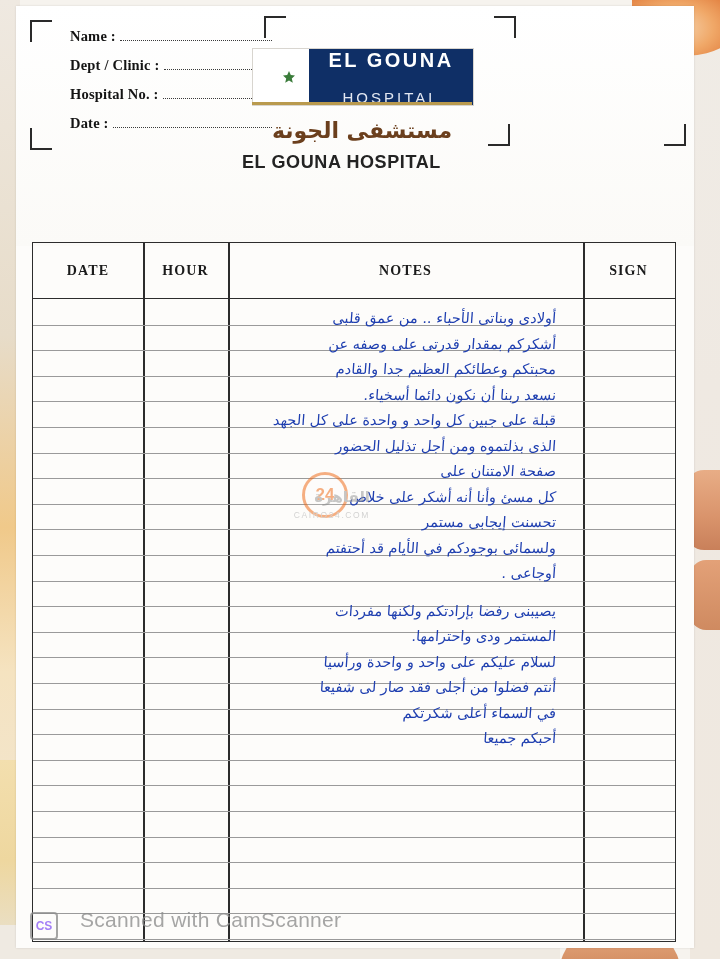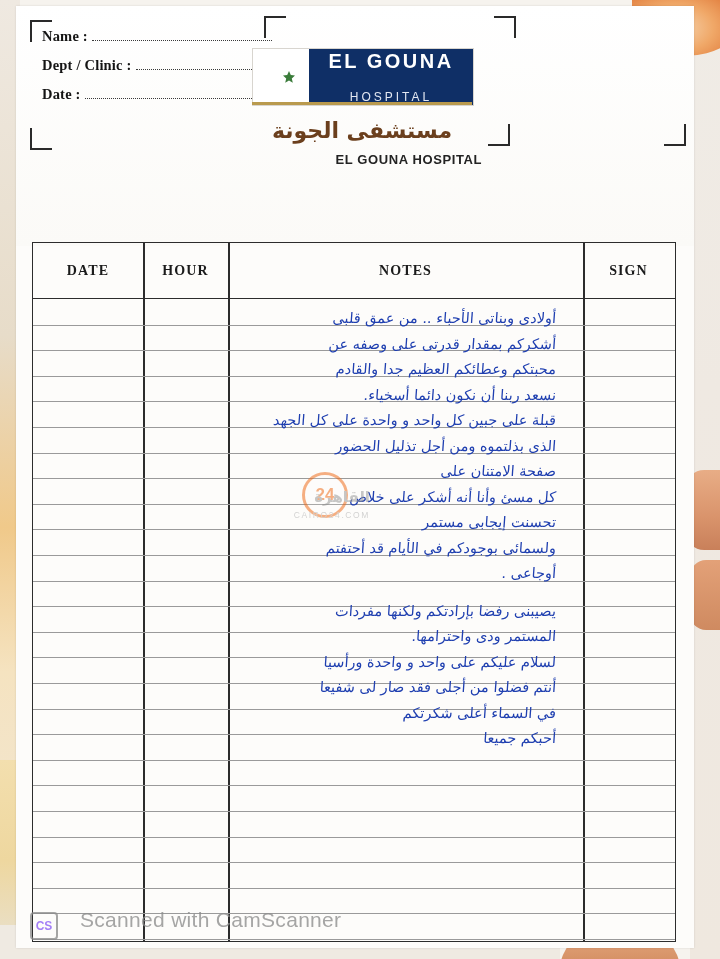--- a/index.html
+++ b/index.html
@@ -119,20 +119,21 @@
     margin-bottom: 9px;
     height: 20px;
   }
   .field-label {
     font-family: "Liberation Serif", serif;
     font-size: 14.5px;
     font-weight: 700;
     color: #141414;
     white-space: nowrap;
     letter-spacing: 0.2px;
+    margin-left: 28px;
   }
   .dots {
     flex: 1;
     border-bottom: 1px dotted #3a3a3a;
     margin-left: 4px;
     height: 12px;
   }
   .field-row.inline .mid-label {
     font-size: 14.5px;
     font-weight: 700;
@@ -167,21 +168,21 @@
     align-items: center; justify-content: center;
     line-height: 1;
   }
   .logo-title {
     font-family: "Liberation Sans", sans-serif;
     font-size: 20px; font-weight: 700;
     letter-spacing: 2.5px;
   }
   .logo-sub {
     font-family: "Liberation Sans", sans-serif;
-    font-size: 12px; letter-spacing: 3px;
+    font-size: 15px; letter-spacing: 3px;
     margin-top: 20px; color: #e3e8f2;
   }
   .logo-gold-bar {
     position: absolute; left: 236px; top: 96px;
     width: 220px; height: 3px; background: #b99a4e;
   }
 
   .hospital-ar {
     position: absolute;
     left: 236px; top: 112px;
@@ -190,23 +191,23 @@
     font-family: "DejaVu Sans", sans-serif;
     font-size: 22px;
     font-weight: 700;
     color: #6b3f1d;
     direction: rtl;
   }
   .hospital-en {
     position: absolute;
     left: 226px; top: 146px;
     width: 240px;
-    text-align: right;
-    font-family: "Liberation Sans", sans-serif;
-    font-size: 13px;
+    text-align: left;
+    font-family: "Liberation Sans", sans-serif;
+    font-size: 18px;
     font-weight: 700;
     letter-spacing: 0.6px;
     color: #232323;
   }
   .doc-title {
     position: absolute;
     left: 160px; top: 194px;
     width: 360px;
     text-align: center;
     font-family: "Liberation Sans", sans-serif;
@@ -347,20 +348,24 @@
     <div class="bracket br-mm"></div>
     <div class="bracket br-mr"></div>
 
     <div class="form-fields">
       <div class="field-row">
         <span class="field-label">Name :</span>
         <span class="dots"></span>
       </div>
       <div class="field-row">
         <span class="field-label">Dept / Clinic :</span>
+        <span class="dots"></span>
+      </div>
+      <div class="field-row">
+        <span class="field-label">Hospital No. :</span>
         <span class="dots"></span>
       </div>
       <div class="field-row">
         <span class="field-label">Date :</span>
         <span class="dots"></span>
       </div>
     </div>
 
     <div class="logo-wrap">
       <div class="logo-left">

